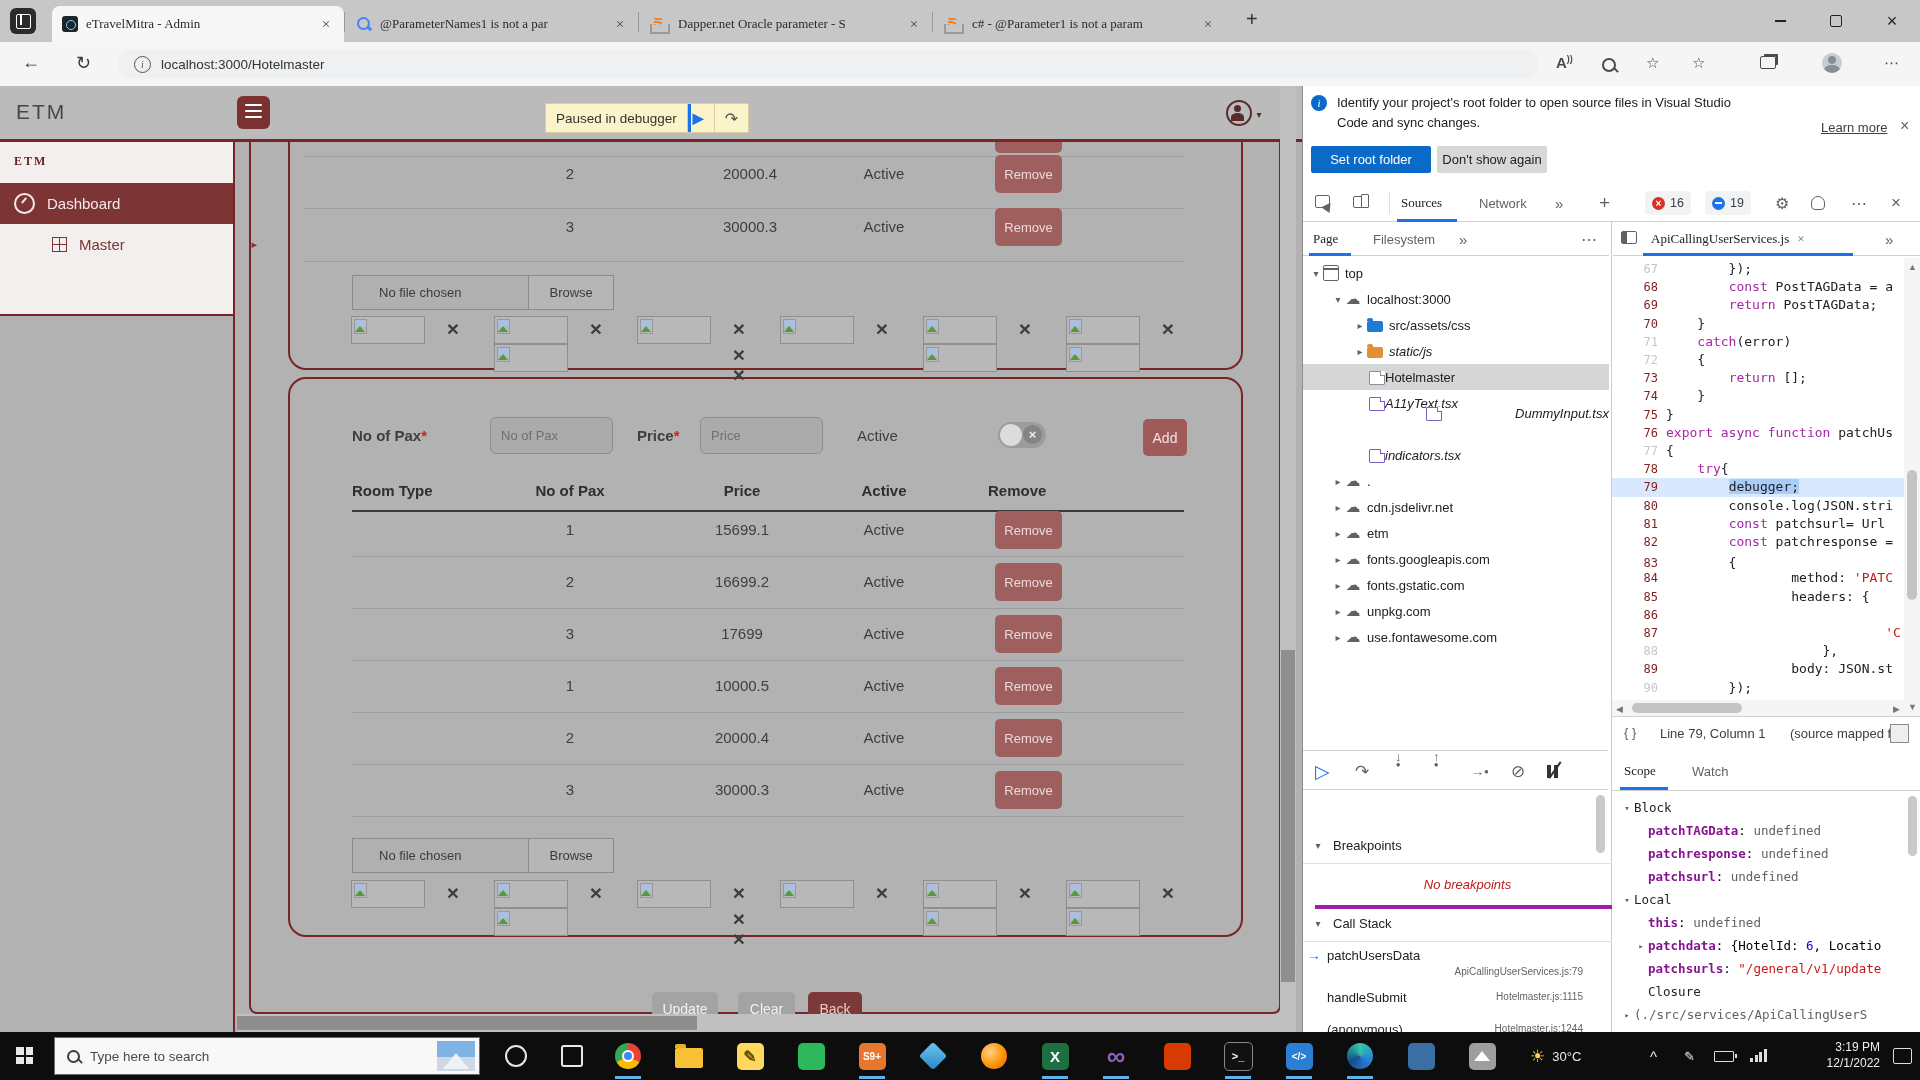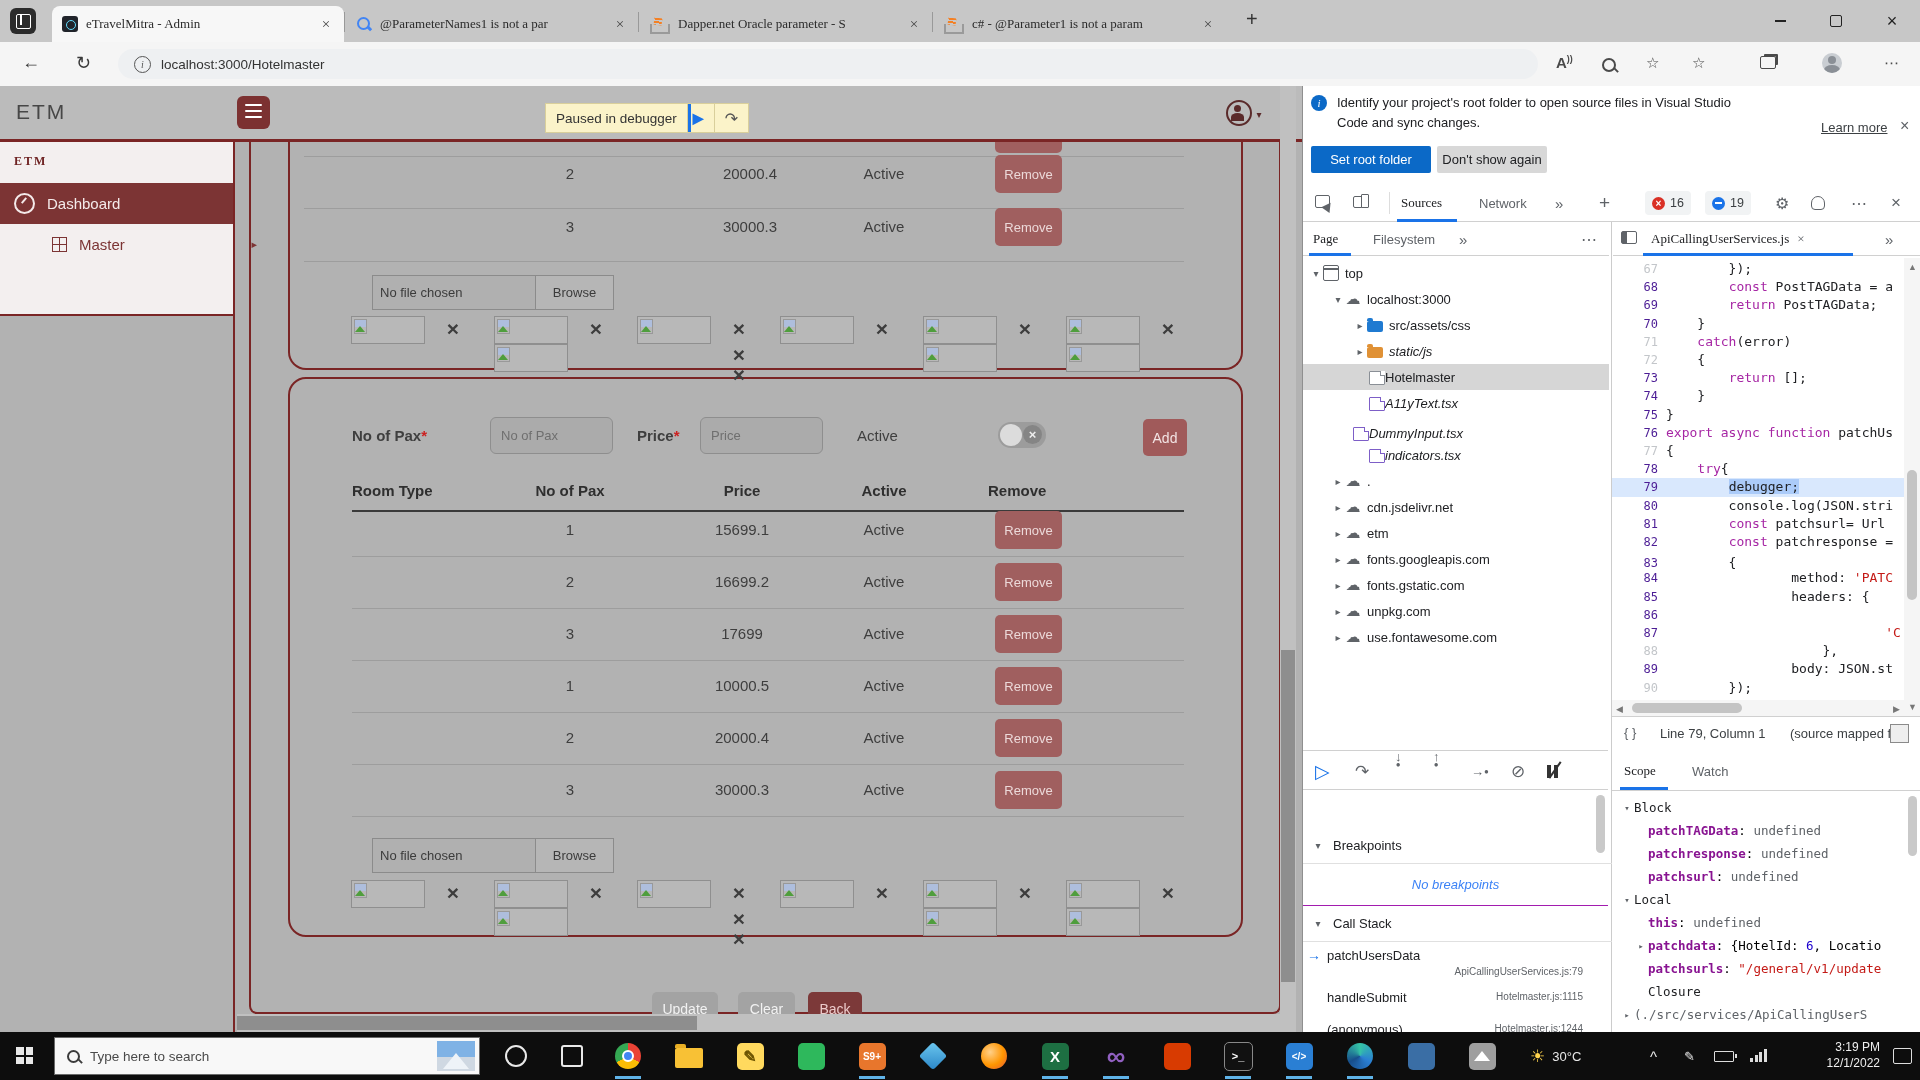--- a/index.html
+++ b/index.html
@@ -63,21 +63,21 @@
   .gridico::after{right:0;bottom:0;}
   .gridico i{position:absolute;width:6px;height:6px;border:1.6px solid currentColor;right:0;top:0;}
   .gridico b{position:absolute;width:6px;height:6px;border:1.6px solid currentColor;left:0;bottom:0;}
   .vline{position:absolute;background:#7a2525;}
   .panel{position:absolute;border:2px solid #7a2525;box-sizing:border-box;}
   .rowline{position:absolute;height:1px;background:#9d9d9d;}
   .cellv{position:absolute;transform:translateX(-50%);font-size:15px;color:#3e3e3e;}
   .rm-btn{position:absolute;width:67px;height:38px;background:#a05f5f;border-radius:5px;color:#ecd9d9;
     font-size:13px;display:flex;align-items:center;justify-content:center;}
   .chooser{position:absolute;width:262px;height:35px;display:flex;font-size:13px;color:#3b3b3b;}
-  .ch-l{width:178px;background:#b0b0b0;border:1px solid #8b8b8b;display:flex;align-items:center;padding-left:7px;box-sizing:border-box;margin-left:20px;}
+  .ch-l{width:178px;background:#b0b0b0;border:1px solid #8b8b8b;display:flex;align-items:center;padding-left:26px;box-sizing:border-box;}
   .ch-r{width:84px;background:#b6b6b6;border:1px solid #8b8b8b;border-left:none;display:flex;align-items:center;justify-content:center;}
   .thumb{position:absolute;width:72px;height:26px;border:1px solid #8f8f8f;background:#b8b8b8;}
   .thumb::before{content:"";position:absolute;left:2px;top:2px;width:11px;height:13px;background:linear-gradient(#aebedd 55%,#b8b8b8 55%);border:1px solid #999;}
   .thumb::after{content:"";position:absolute;left:3px;top:9px;width:0;height:0;border-left:5px solid transparent;border-right:5px solid transparent;border-bottom:6px solid #4f9e3d;}
   .bx{position:absolute;font-size:21px;font-weight:bold;color:#3d3d3d;transform:translate(-50%,-50%);}
   .flabel{position:absolute;font-size:15px;color:#3f3f3f;font-weight:bold;}
   .req{color:#c22;}
   .finput{position:absolute;width:123px;height:37px;background:#ababab;border:1px solid #8e8e8e;border-radius:6px;
     box-sizing:border-box;padding:0 10px;font-size:13px;color:#555;font-family:"Liberation Sans",sans-serif;}
   .finput::placeholder{color:#6f6f6f;}
@@ -118,21 +118,21 @@
   .i-cloud{color:#5f6368;font-size:15px;line-height:16px;text-align:center;}
   .i-folder{width:15px;height:11px;margin-top:3px;border-radius:2px;position:relative;}
   .i-folder::before{content:"";position:absolute;left:0;top:-3px;width:6px;height:3px;border-radius:2px 2px 0 0;background:inherit;}
   .fo-blue{background:#1f7ad1;}
   .fo-orange{background:#e09135;}
   .i-file{width:11px;height:14px;margin:1px 0 0 2px;border:1.5px solid #8a8f96;border-radius:1px;position:relative;background:#fff;}
   .i-file::after{content:"";position:absolute;right:-1px;top:-1px;width:4px;height:4px;background:#fff;border-left:1.5px solid #8a8f96;border-bottom:1.5px solid #8a8f96;}
   .fi-purple{border-color:#7d5ec7;}
   .fi-purple::after{border-left-color:#7d5ec7;border-bottom-color:#7d5ec7;}
   .code-row{position:absolute;left:1612px;width:292px;height:18.2px;display:flex;font-family:"DejaVu Sans Mono",monospace;font-size:13px;white-space:pre;}
-  .gut{width:46px;flex:0 0 46px;text-align:right;padding-right:8px;color:#4c1d95;font-size:12px;line-height:18.2px;}
+  .gut{width:46px;flex:0 0 46px;text-align:right;padding-right:8px;color:#7f1d1d;font-size:12px;line-height:18.2px;}
   .gut.faint{color:#c3c6ca;}
   .cl{line-height:18.2px;color:#202124;}
   .tk-k{color:#a626a4;}
   .tk-s{color:#c41a16;}
   .hl-line{background:#d9e8fd;}
   .hl-tok{background:#abcbf9;}
   .dbg-ico{position:absolute;top:0;height:36px;display:flex;align-items:center;color:#5f6368;font-size:17px;}
   .sect-hdr{font-size:13px;color:#202124;display:flex;align-items:center;gap:8px;padding-left:8px;}
   .cs-loc{color:#5f6368;font-size:10px;}
   .sc-name{color:#881391;font-weight:bold;}
@@ -473,21 +473,21 @@
         <div class="tree-row sel" style="top: 104px; padding-left: 50px;">
           <div class="tcaret"></div>
           <div class="ticon i-file"></div>
           <div>Hotelmaster</div>
         </div>
         <div class="tree-row" style="top: 130px; padding-left: 50px;">
           <div class="tcaret"></div>
           <div class="ticon i-file fi-purple"></div>
           <div style="font-style: italic;">A11yText.tsx</div>
         </div>
-        <div class="tree-row" style="top: 160px; padding-left: 34px;">
+        <div class="tree-row" style="top: 140px; padding-left: 34px; justify-content: space-between;">
           <div class="tcaret"></div>
           <div class="ticon i-file fi-purple"></div>
           <div style="font-style: italic;">DummyInput.tsx</div>
         </div>
         <div class="tree-row" style="top: 182px; padding-left: 50px;">
           <div class="tcaret"></div>
           <div class="ticon i-file fi-purple"></div>
           <div style="font-style: italic;">indicators.tsx</div>
         </div>
         <div class="tree-row" style="top: 208px; padding-left: 28px;">
@@ -597,21 +597,21 @@
       <div class="dbg-ico" style="left:244px;position:absolute;">
         <span style="display:inline-block;width:4px;height:13px;background:#333;margin-right:3px;"></span>
         <span style="display:inline-block;width:4px;height:13px;background:#333;"></span>
         <span style="position:absolute;left:-2px;top:16px;width:20px;height:2px;background:#333;transform:rotate(-55deg);"></span>
       </div>
     </div>
     <div class="abs sect-hdr" style="left:0;top:76px;width:305px;height:36px;border-bottom:1px solid #e0e0e0;">
       <span class="tcaret">▾</span>
       <span>Breakpoints</span>
     </div>
-    <div class="abs" style="left:0;top:112px;width:305px;height:42px;border-bottom:1px solid #a21caf;display:flex;align-items:center;justify-content:center;font-style:italic;color:#3b82f6;font-size:13px;">No breakpoints</div>
+    <div class="abs" style="left:12px;top:112px;width:305px;height:42px;border-bottom:4px solid #a21caf;display:flex;align-items:center;justify-content:center;font-style:italic;color:#b91c1c;font-size:13px;">No breakpoints</div>
     <div class="abs sect-hdr" style="left:0;top:154px;width:305px;height:36px;border-bottom:1px solid #e0e0e0;">
       <span class="tcaret">▾</span>
       <span>Call Stack</span>
     </div>
     <div id="callstack">
         <div style="position: absolute; left: 0px; top: 192px; width: 292px; height: 42px;">
           <div style="position: absolute; left: 4px; top: 4px; color: rgb(26, 115, 232); font-weight: bold; font-size: 14px;">→</div>
           <div style="position: absolute; left: 24px; top: 5px; font-size: 13px; color: rgb(32, 33, 36);">patchUsersData</div>
           <div class="cs-loc" style="position: absolute; right: 12px; top: 23px;">ApiCallingUserServices.js:79</div>
         </div>

